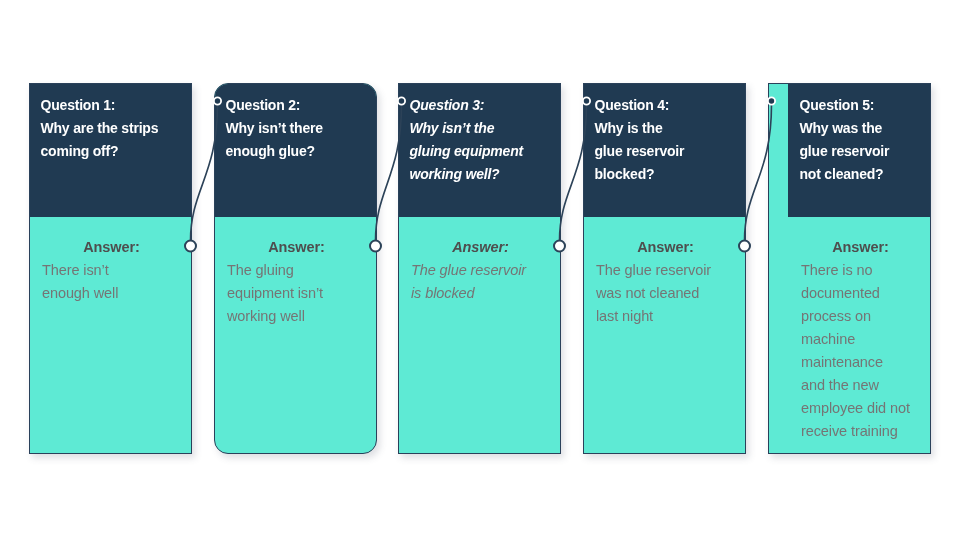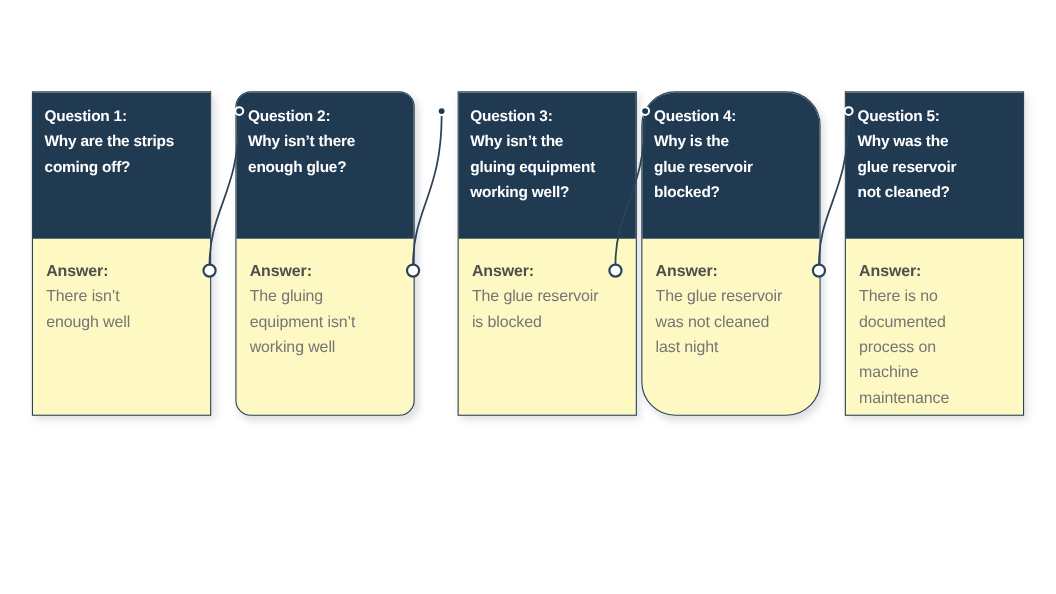--- a/index.html
+++ b/index.html
@@ -20,31 +20,31 @@
     overflow: hidden;
   }
   .canvas {
     position: relative;
     width: 960px; height: 540px;
   }
   .card {
     position: absolute;
     top: 83px;
     width: 163px;
-    height: 295px;
-    background: #fef9c3;
+    height: 371px;
+    background: #5eead4;
     border: 1.5px solid var(--card-border);
     box-shadow: 3px 4px 7px rgba(70, 80, 100, 0.18);
     overflow: hidden;
   }
   .card-1 { left: 29px; }
   .card-2 { left: 214px; border-radius: 14px; }
-  .card-3 { left: 416px; }
-  .card-4 { left: 583px; border-radius: 31px; }
-  .card-5 { left: 768px; }
+  .card-3 { left: 398px; font-style: italic; }
+  .card-4 { left: 583px; }
+  .card-5 { left: 768px; padding-left: 20px; }
   .card-header {
     height: 134px;
     margin: -1.5px -1.5px 0 -1.5px;
     background: var(--header-bg);
     color: var(--header-text);
     font-weight: 700;
     font-size: 14px;
     line-height: 23px;
     letter-spacing: -0.2px;
     padding: 11px 11px 0 12px;
@@ -52,20 +52,21 @@
   }
   .card-body {
     padding: 19px 10px 0 12px;
   }
   .answer-label {
     font-weight: 700;
     font-size: 14.5px;
     line-height: 23px;
     color: var(--answer-label-color);
     letter-spacing: -0.1px;
+    text-align: center;
   }
   .answer-text {
     font-weight: 400;
     font-size: 14.5px;
     line-height: 23px;
     color: var(--answer-text-color);
     letter-spacing: -0.1px;
     white-space: pre;
   }
   .connector-layer {

